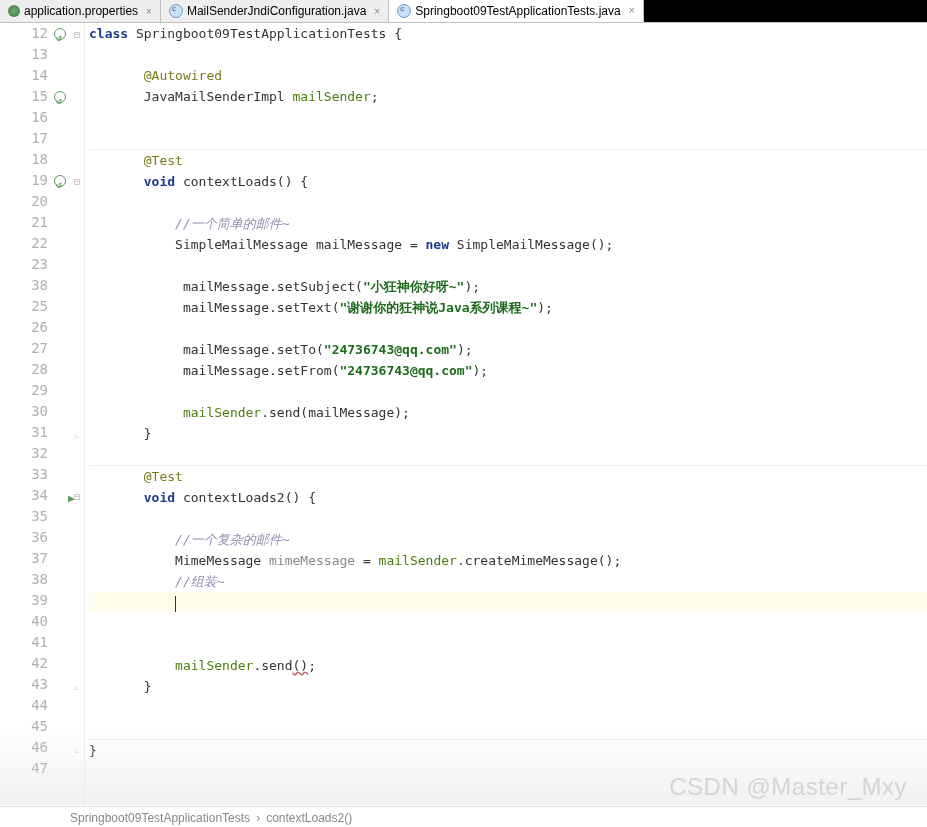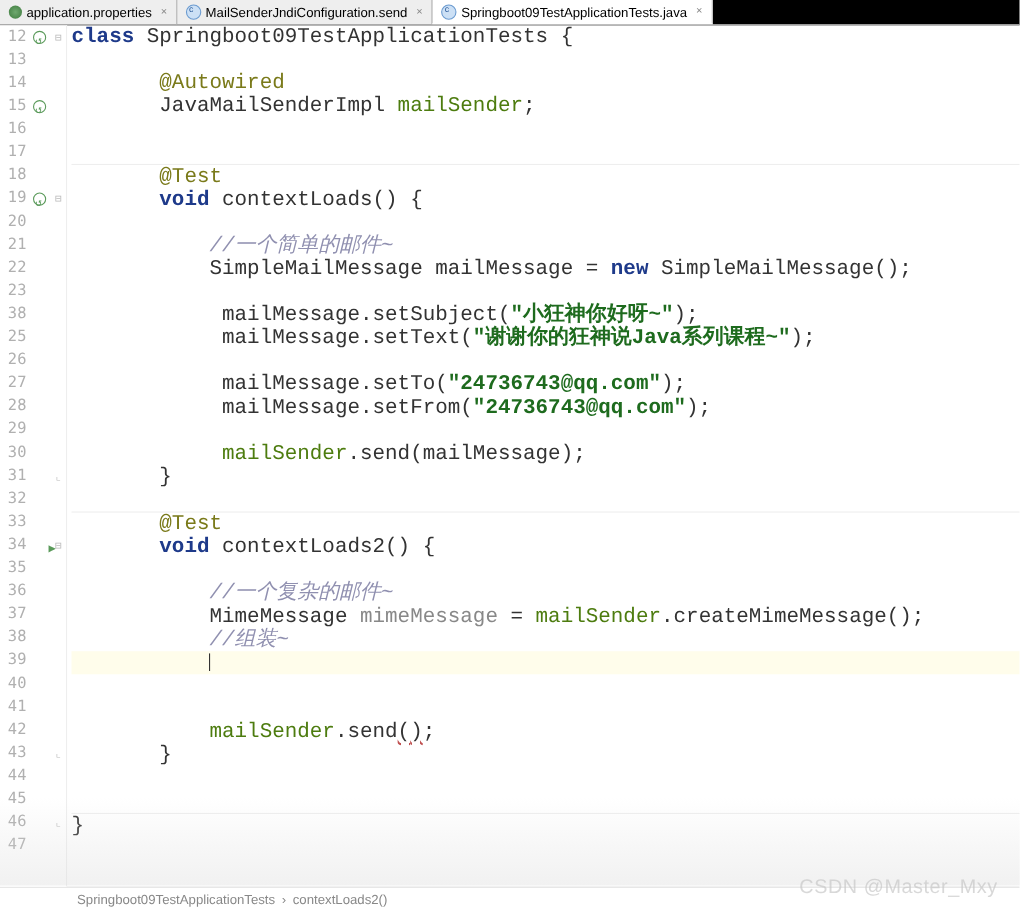--- a/index.html
+++ b/index.html
@@ -56,20 +56,21 @@
     top:-1px;
   }
   .tab-close {
     color: #888;
     font-size: 10px;
     margin-left: 4px;
   }
   .editor-area {
     display: flex;
     height: calc(100% - 44px);
+    margin-left: 24px;
   }
   .gutter {
     width: 60px;
     background: #ffffff;
     border-right: 1px solid #eee;
     text-align: right;
     color: #b0b0b0;
     font-size: 14px;
     line-height: 21px;
     user-select: none;
@@ -118,27 +119,26 @@
   .fold-col {
     width: 12px;
     display:inline-block;
   }
   .fold-mark {
     color:#bbb;
     font-size:10px;
   }
   .code {
     flex: 1;
-    font-size: 19px;
+    font-size: 13px;
     line-height: 21px;
     white-space: pre;
     color: #333;
     padding-left: 4px;
     position: relative;
-    font-family: Liberation Mono, monospace;
   }
   .code-line {
     height: 21px;
   }
   .code-line.cursor-line{
     background:#fffdeb;
   }
   .kw { color: #1e3a8a; font-weight: bold; }
   .anno { color: #7a7a1a; }
   .field { color: #4d7c0f; }
@@ -164,24 +164,24 @@
     font-size:12px;
     color:#888;
     padding-left:70px;
     display:flex;
     align-items:center;
     gap:6px;
   }
   .watermark{
     position:absolute;
     right:20px;
-    bottom:10px;
+    bottom:26px;
     color:rgba(200,200,200,0.7);
     font-family:"Segoe UI",sans-serif;
-    font-size:18px;
+    font-size:24px;
     pointer-events:none;
     font-weight:300;
     letter-spacing:0.5px;
   }
   .bottom-fade{
     position:absolute;
     bottom:22px;
     left:0; right:0;
     height:80px;
     background:linear-gradient(to bottom, rgba(255,255,255,0), rgba(220,220,220,0.4));
@@ -192,21 +192,21 @@
 <body>
 
 <div class="tab-bar" id="tab-bar">
     <div class="tab">
       <span class="tab-icon leaf"></span>
       <span>application.properties</span>
       <span class="tab-close">×</span>
     </div>
     <div class="tab">
       <span class="tab-icon java"></span>
-      <span>MailSenderJndiConfiguration.send</span>
+      <span>MailSenderJndiConfiguration.java</span>
       <span class="tab-close">×</span>
     </div>
     <div class="tab active">
       <span class="tab-icon java"></span>
       <span>Springboot09TestApplicationTests.java</span>
       <span class="tab-close">×</span>
     </div>
   </div>
 
 <div class="editor-area">

